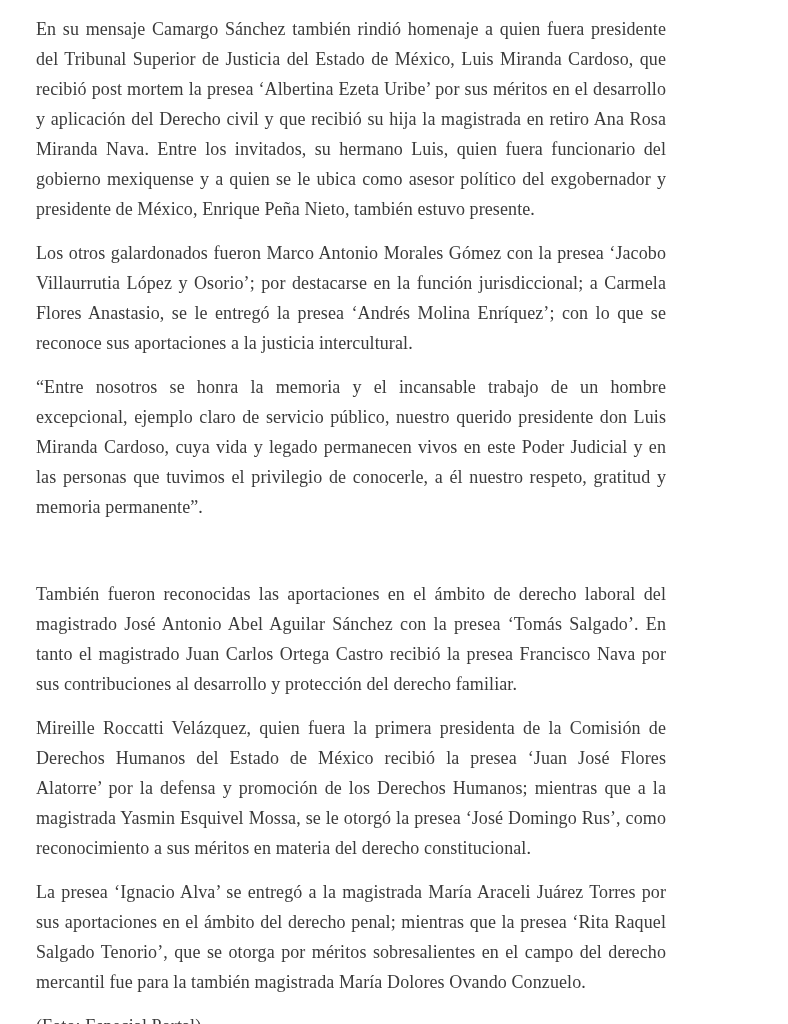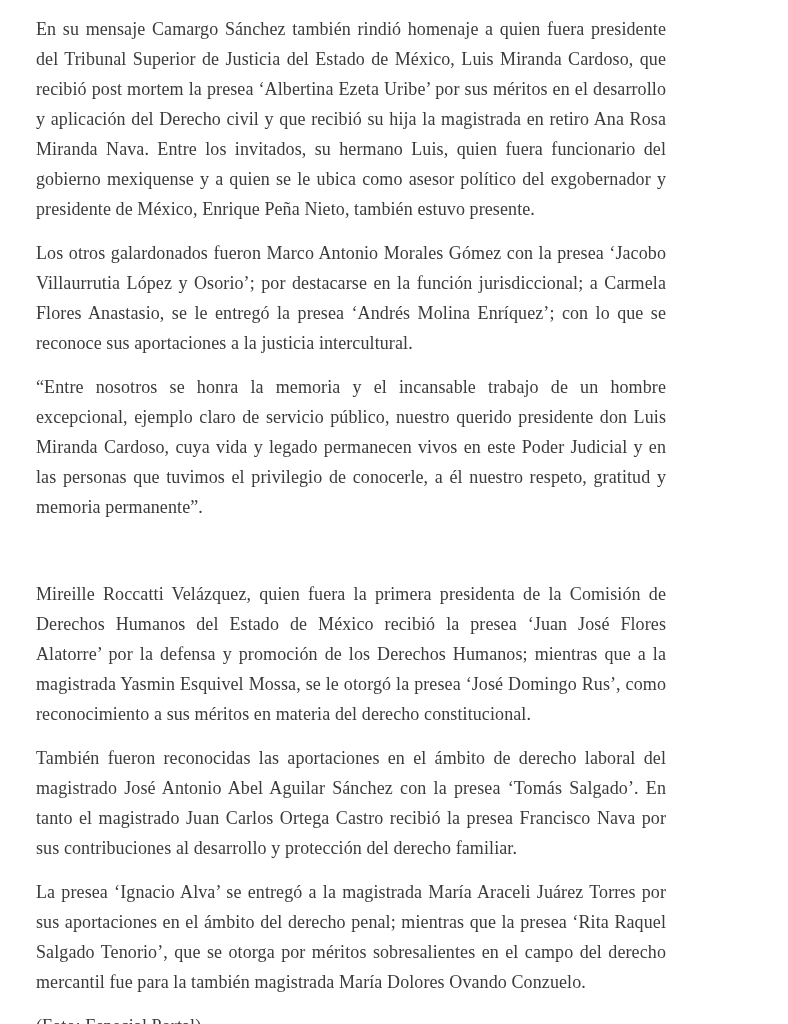--- a/index.html
+++ b/index.html
@@ -34,17 +34,17 @@
   }
 </style>
 </head>
 <body>
 
 <main class="article">
   <p>En su mensaje Camargo Sánchez también rindió homenaje a quien fuera presidente del Tribunal Superior de Justicia del Estado de México, Luis Miranda Cardoso, que recibió post mortem la presea ‘Albertina Ezeta Uribe’ por sus méritos en el desarrollo y aplicación del Derecho civil y que recibió su hija la magistrada en retiro Ana Rosa Miranda Nava. Entre los invitados, su hermano Luis, quien fuera funcionario del gobierno mexiquense y a quien se le ubica como asesor político del exgobernador y presidente de México, Enrique Peña Nieto, también estuvo presente.</p>
   <p>Los otros galardonados fueron Marco Antonio Morales Gómez con la presea ‘Jacobo Villaurrutia López y Osorio’; por destacarse en la función jurisdiccional; a Carmela Flores Anastasio, se le entregó la presea ‘Andrés Molina Enríquez’; con lo que se reconoce sus aportaciones a la justicia intercultural.</p>
   <p>“Entre nosotros se honra la memoria y el incansable trabajo de un hombre excepcional, ejemplo claro de servicio público, nuestro querido presidente don Luis Miranda Cardoso, cuya vida y legado permanecen vivos en este Poder Judicial y en las personas que tuvimos el privilegio de conocerle, a él nuestro respeto, gratitud y memoria permanente”.</p>
   <div class="paragraph-spacer"></div>
+  <p>También fueron reconocidas las aportaciones en el ámbito de derecho laboral del magistrado José Antonio Abel Aguilar Sánchez con la presea ‘Tomás Salgado’. En tanto el magistrado Juan Carlos Ortega Castro recibió la presea Francisco Nava por sus contribuciones al desarrollo y protección del derecho familiar.</p>
   <p>Mireille Roccatti Velázquez, quien fuera la primera presidenta de la Comisión de Derechos Humanos del Estado de México recibió la presea ‘Juan José Flores Alatorre’ por la defensa y promoción de los Derechos Humanos; mientras que a la magistrada Yasmin Esquivel Mossa, se le otorgó la presea ‘José Domingo Rus’, como reconocimiento a sus méritos en materia del derecho constitucional.</p>
-  <p>También fueron reconocidas las aportaciones en el ámbito de derecho laboral del magistrado José Antonio Abel Aguilar Sánchez con la presea ‘Tomás Salgado’. En tanto el magistrado Juan Carlos Ortega Castro recibió la presea Francisco Nava por sus contribuciones al desarrollo y protección del derecho familiar.</p>
   <p>La presea ‘Ignacio Alva’ se entregó a la magistrada María Araceli Juárez Torres por sus aportaciones en el ámbito del derecho penal; mientras que la presea ‘Rita Raquel Salgado Tenorio’, que se otorga por méritos sobresalientes en el campo del derecho mercantil fue para la también magistrada María Dolores Ovando Conzuelo.</p>
   <p class="photo-credit">(Foto: Especial Portal)</p>
 </main>
 
 </body></html>

